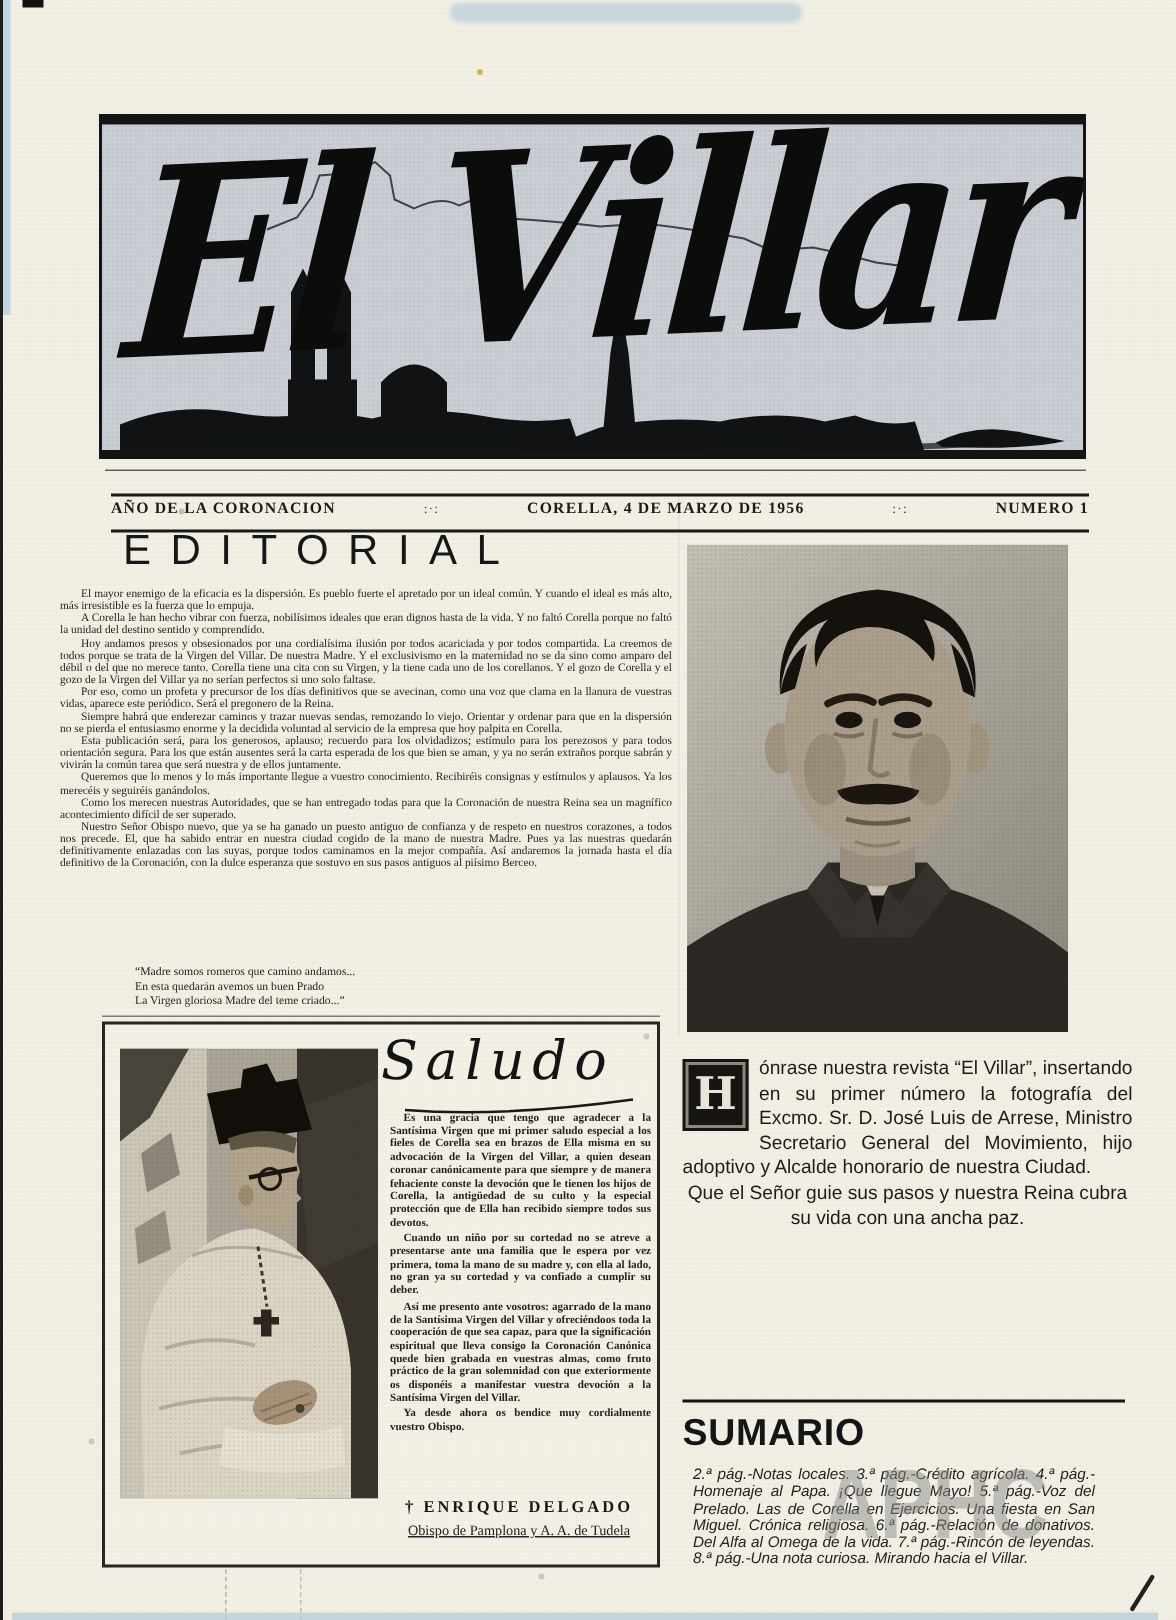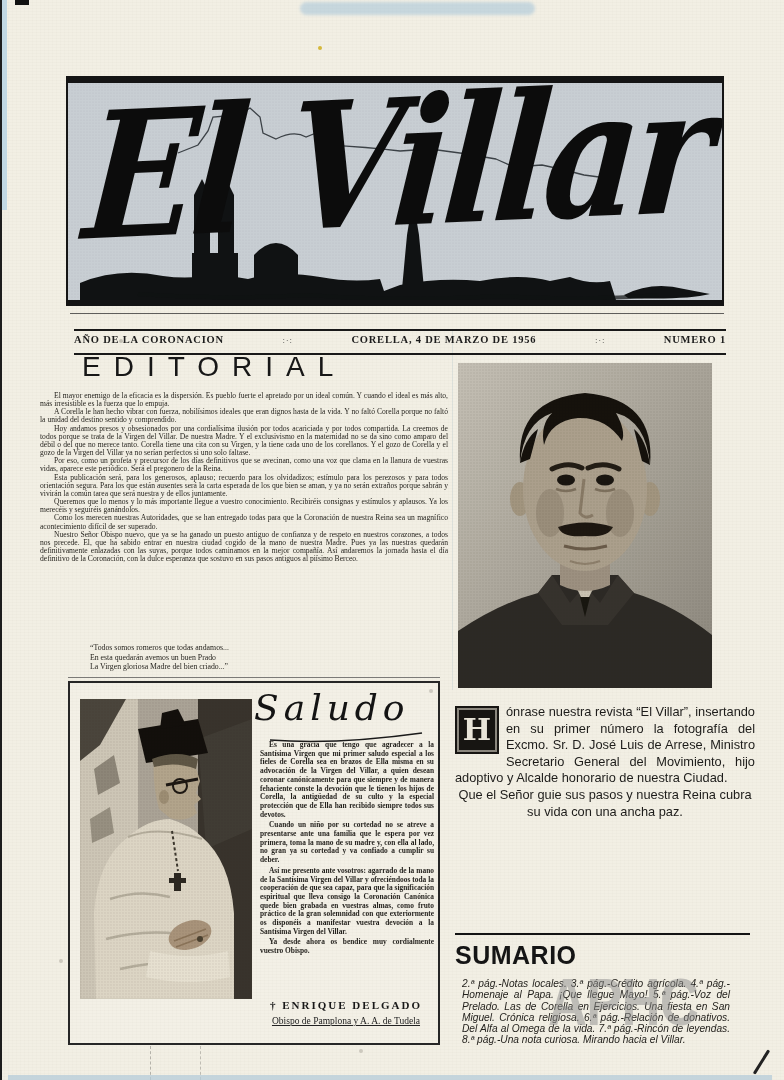--- a/index.html
+++ b/index.html
@@ -137,29 +137,30 @@
     <span>NUMERO 1</span>
   </div>
   <div class="abs dl-rule" style="top:353px;"></div>
 
   <div class="abs ed-head">EDITORIAL</div>
   <div class="abs ed-body">
     <p>El mayor enemigo de la eficacia es la dispersión. Es pueblo fuerte el apretado por un ideal común. Y cuando el ideal es más alto, más irresistible es la fuerza que lo empuja.</p>
     <p>A Corella le han hecho vibrar con fuerza, nobilísimos ideales que eran dignos hasta de la vida. Y no faltó Corella porque no faltó la unidad del destino sentido y comprendido.</p>
     <p>Hoy andamos presos y obsesionados por una cordialísima ilusión por todos acariciada y por todos compartida. La creemos de todos porque se trata de la Virgen del Villar. De nuestra Madre. Y el exclusivismo en la maternidad no se da sino como amparo del débil o del que no merece tanto. Corella tiene una cita con su Virgen, y la tiene cada uno de los corellanos. Y el gozo de Corella y el gozo de la Virgen del Villar ya no serían perfectos si uno solo faltase.</p>
     <p>Por eso, como un profeta y precursor de los días definitivos que se avecinan, como una voz que clama en la llanura de vuestras vidas, aparece este periódico. Será el pregonero de la Reina.</p>
+    <p>Siempre habrá que enderezar caminos y trazar nuevas sendas, remozando lo viejo. Orientar y ordenar para que en la dispersión no se pierda el entusiasmo enorme y la decidida voluntad al servicio de la empresa que hoy palpita en Corella.</p>
     <p>Esta publicación será, para los generosos, aplauso; recuerdo para los olvidadizos; estímulo para los perezosos y para todos orientación segura. Para los que están ausentes será la carta esperada de los que bien se aman, y ya no serán extraños porque sabrán y vivirán la común tarea que será nuestra y de ellos juntamente.</p>
     <p>Queremos que lo menos y lo más importante llegue a vuestro conocimiento. Recibiréis consignas y estímulos y aplausos. Ya los merecéis y seguiréis ganándolos.</p>
     <p>Como los merecen nuestras Autoridades, que se han entregado todas para que la Coronación de nuestra Reina sea un magnífico acontecimiento difícil de ser superado.</p>
     <p>Nuestro Señor Obispo nuevo, que ya se ha ganado un puesto antiguo de confianza y de respeto en nuestros corazones, a todos nos precede. El, que ha sabido entrar en nuestra ciudad cogido de la mano de nuestra Madre. Pues ya las nuestras quedarán definitivamente enlazadas con las suyas, porque todos caminamos en la mejor compañía. Así andaremos la jornada hasta el día definitivo de la Coronación, con la dulce esperanza que sostuvo en sus pasos antiguos al piísimo Berceo.</p>
   </div>
   <div class="abs quote">
-    <div>“Todos somos romeros que todas andamos...</div>
+    <div>“Madre somos romeros que camino andamos...</div>
     <div>En esta quedarán avemos un buen Prado</div>
-    <div>La Virgen gloriosa Madre del bien criado...”</div>
+    <div>La Virgen gloriosa Madre del teme criado...”</div>
   </div>
 
   <div class="abs portrait">
     <svg width="254" height="325" viewBox="0 0 254 325">
       <defs>
         <linearGradient id="pbg" x1="0" y1="0" x2="1" y2="1">
           <stop offset="0" stop-color="#c4bfb4"></stop>
             <stop offset=".55" stop-color="#a6a196"></stop>
             <stop offset="1" stop-color="#8b867c"></stop>
         </linearGradient>

